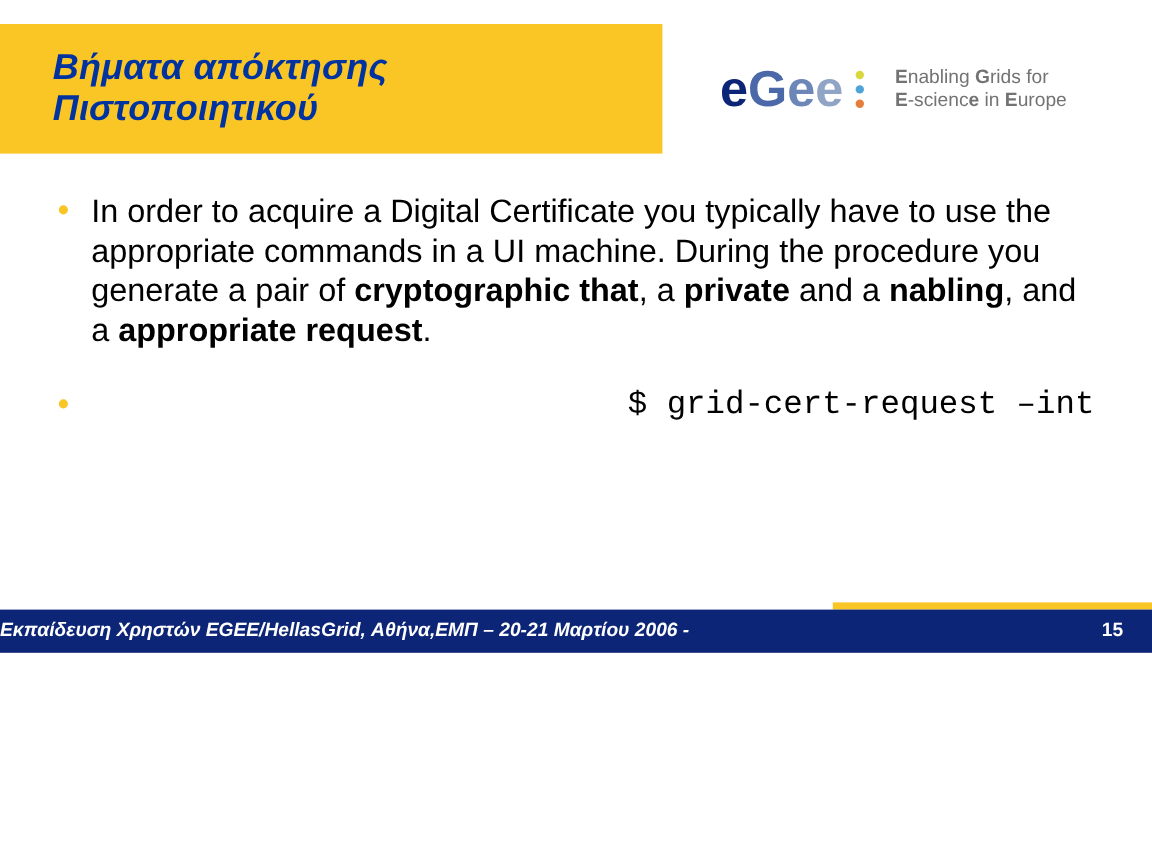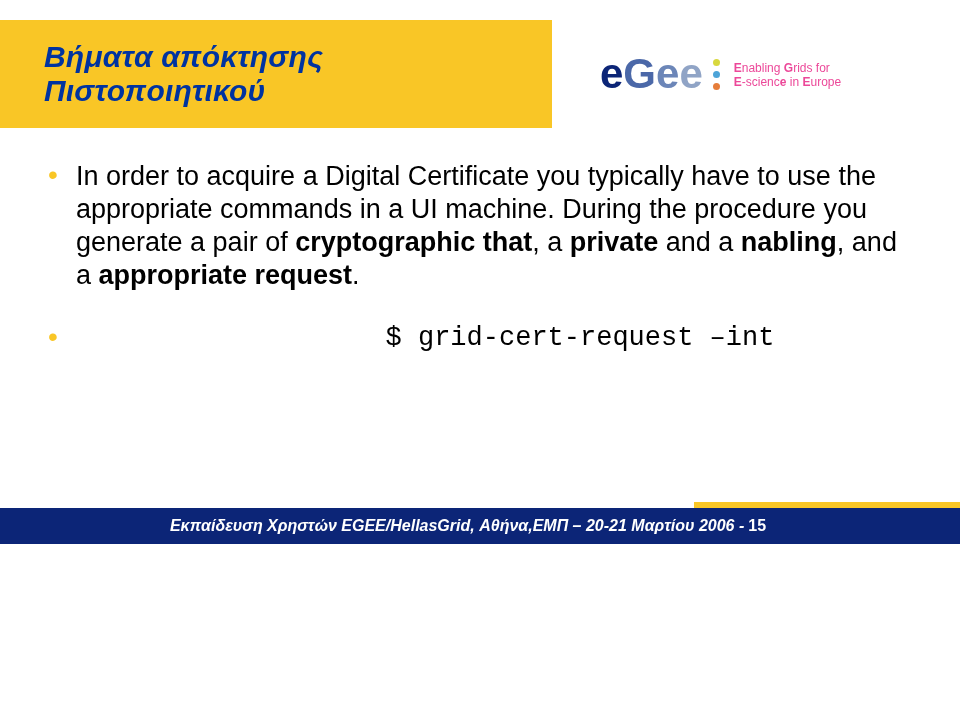--- a/index.html
+++ b/index.html
@@ -56,24 +56,24 @@
     flex-direction: column;
     gap: 5px;
     margin-left: 6px;
     padding-bottom: 8px;
   }
   .egee-dots .dot { width: 7px; height: 7px; border-radius: 50%; }
   .d1 { background: #d8d83e; }
   .d2 { background: #4da4d8; }
   .d3 { background: #e67d3a; }
   .tagline {
-    color: #ec4899;
-    font-size: 12px;
+    color: #737373;
+    font-size: 16px;
     line-height: 1.18;
-    margin-left: 14px;
+    margin-left: 26px;
     font-family: Arial, sans-serif;
     padding-top:2px;
   }
   .tagline b { font-weight: 800; }
 
   .body {
     position: absolute;
     left: 48px;
     top: 160px;
     width: 864px;
@@ -92,36 +92,36 @@
     position: absolute;
     left: 0;
     top: -2px;
     font-size: 28px;
     color: #f9c626;
   }
   .code {
     font-family: "Courier New", Courier, monospace;
     font-size: 27px;
     display: block;
-    text-align: center;
+    text-align: right;
     margin-left: 172px;
     margin-top: 2px;
   }
   b { font-weight: bold; }
 
   .footer-bar {
     position: absolute;
     left: 0;
     bottom: 0;
     width: 960px;
     height: 36px;
     background: #0C2577;
     display: flex;
     align-items: center;
-    justify-content: center;
+    justify-content: space-between;
     padding-right: 24px;
   }
   .footer-accent {
     position: absolute;
     right: 0;
     bottom: 36px;
     width: 266px;
     height: 6px;
     background: #f9c626;
   }

